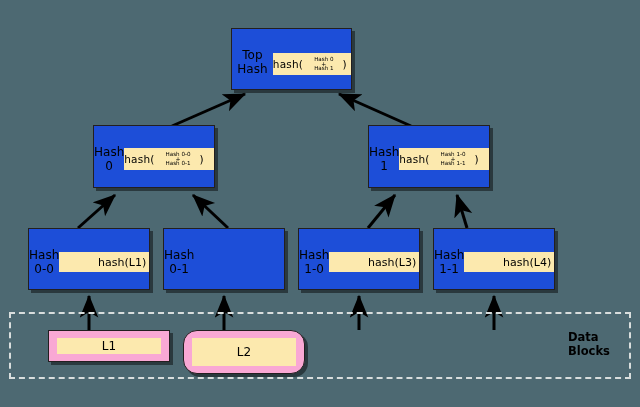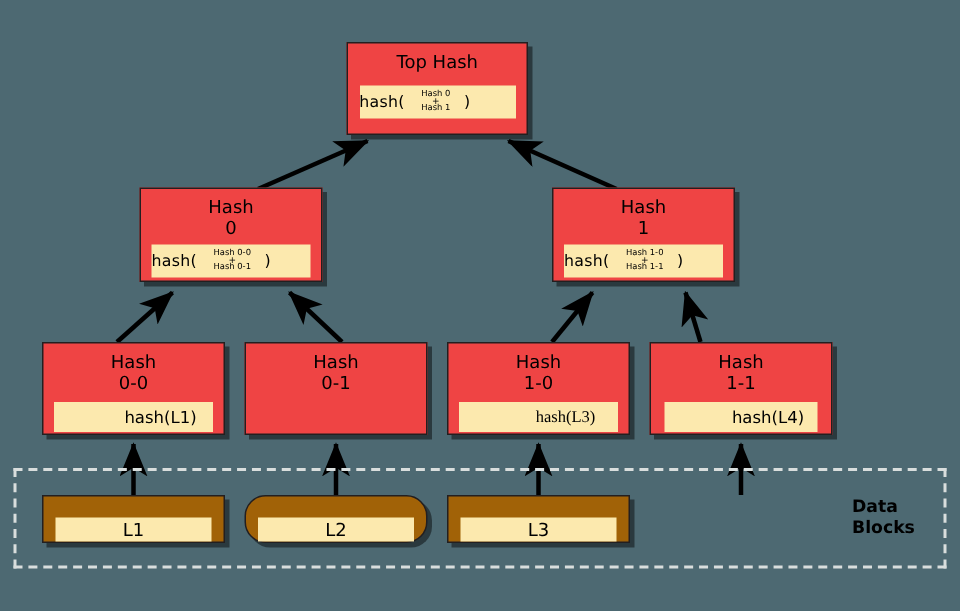--- a/index.html
+++ b/index.html
@@ -12,26 +12,26 @@
     width: 640px;
     height: 407px;
     background: #4d6972;
     overflow: hidden;
     font-family: "DejaVu Sans", sans-serif;
   }
 
   
   .node {
     position: absolute;
-    background: #ef4444;
+    background: #1d4ed8;
     border: 1px solid #231f20;
     box-shadow: 3px 3px 0 rgba(0,0,0,0.45);
     box-sizing: border-box;
     display: flex;
-    flex-direction: column;
+    flex-direction: row;
     align-items: center;
   }
   .node-title {
     text-align: center;
     color: #000000;
     font-size: 12px;
     line-height: 14px;
     white-space: pre-line;
     margin-top: 5px;
   }
@@ -79,27 +79,28 @@
   }
 
   
   .dashed-region {
     position: absolute;
     border: 2px dashed #d9dedd;
     box-sizing: border-box;
   }
   .datablock {
     position: absolute;
-    background: #a16207;
+    background: #f9a8d4;
     border: 1px solid #231f20;
     box-shadow: 3px 3px 0 rgba(0,0,0,0.45);
     box-sizing: border-box;
     display: flex;
-    align-items: flex-end;
-    justify-content: center;
+    align-items: center;
+    justify-content: center;
+    margin-left: 20px;
   }
   .datablock .inner {
     background: #fce9ae;
     width: calc(100% - 16px);
     height: calc(100% - 14px);
     display: flex;
     align-items: center;
     justify-content: center;
     font-size: 12px;
     color: #000;
@@ -200,37 +201,34 @@
   </div>
 
   <div class="node" style="left:163px; top:228px; width:122px; height:62px;">
     <div class="node-title">Hash
 0-1</div>
   </div>
 
   <div class="node" style="left:298px; top:228px; width:122px; height:62px;">
     <div class="node-title">Hash
 1-0</div>
-    <div class="leafbar" style="width:106px; height:20px; margin-top:6px;font-family:Liberation Serif, serif;">hash(L3)</div>
+    <div class="leafbar" style="width:106px; height:20px; margin-top:6px;">hash(L3)</div>
   </div>
 
   <div class="node" style="left:433px; top:228px; width:122px; height:62px;">
     <div class="node-title">Hash
 1-1</div>
     <div class="leafbar" style="width:102px; height:20px; margin-top:6px;">hash(L4)</div>
   </div>
 
   <div class="dashed-region" style="left:9px; top:312px; width:622px; height:67px;"></div>
 
   <div class="datablock" style="left:28px; top:330px; width:122px; height:32px;">
     <div class="inner">L1</div>
   </div>
-  <div class="datablock" style="left:163px; top:330px; width:122px; height:32px;border-radius:14px;">
+  <div class="datablock" style="left:163px; top:330px; width:122px; height:44px;border-radius:14px;">
     <div class="inner">L2</div>
-  </div>
-  <div class="datablock" style="left:298px; top:330px; width:122px; height:32px;">
-    <div class="inner">L3</div>
   </div>
 
   <div class="region-label" style="left:568px; top:330px; width:60px;">Data
 Blocks</div>
 
 </div>
 
 </body></html>

